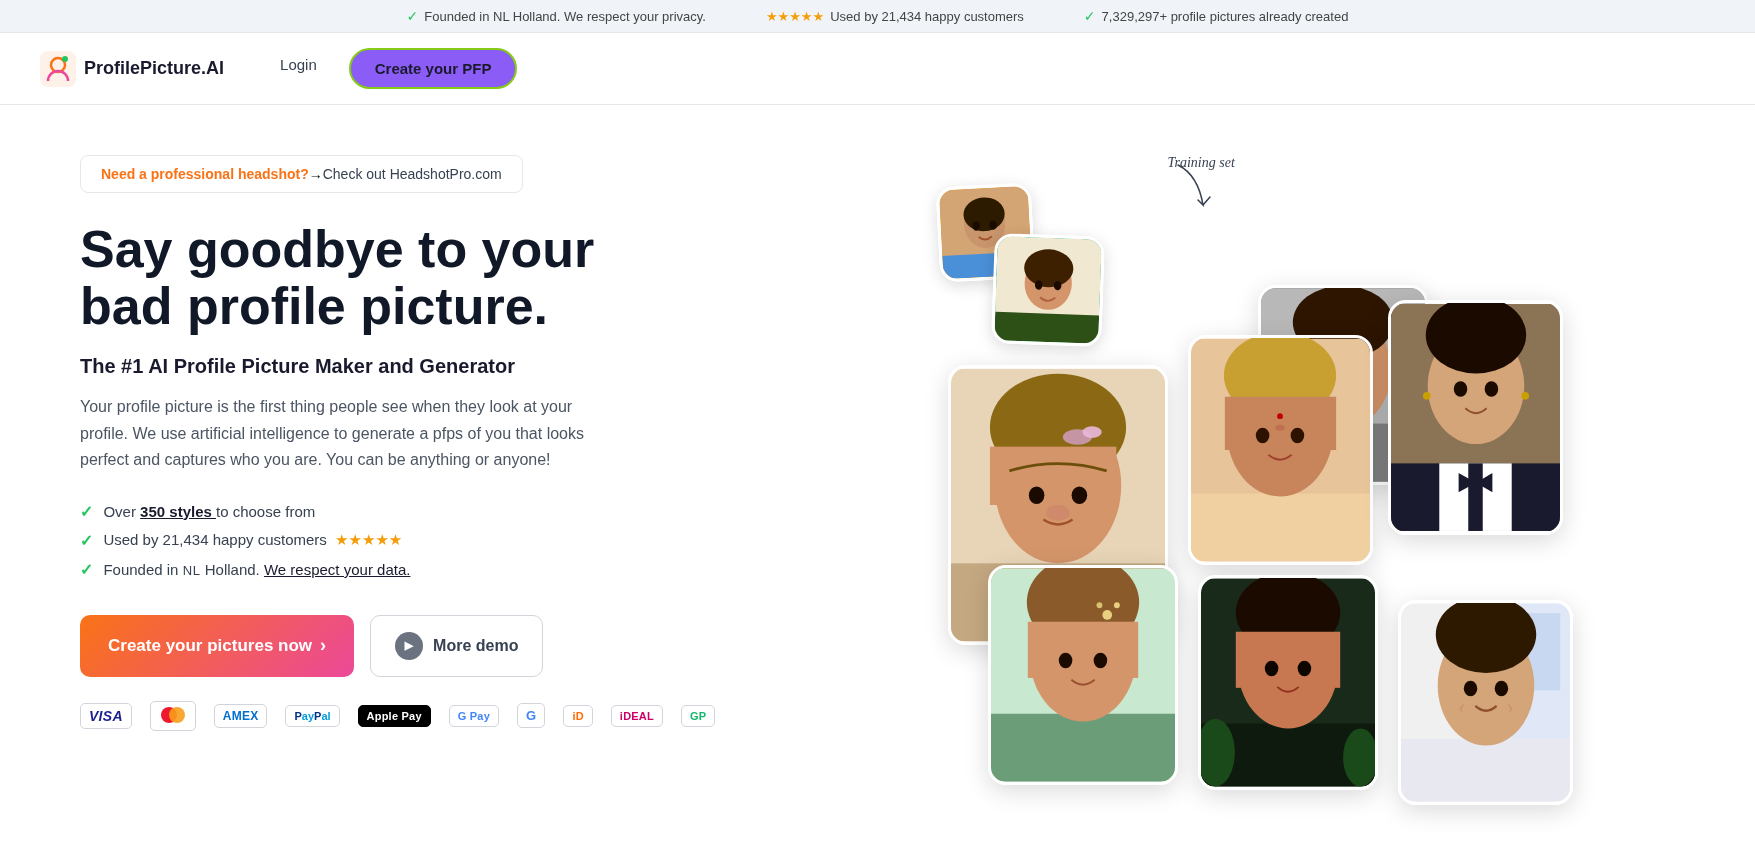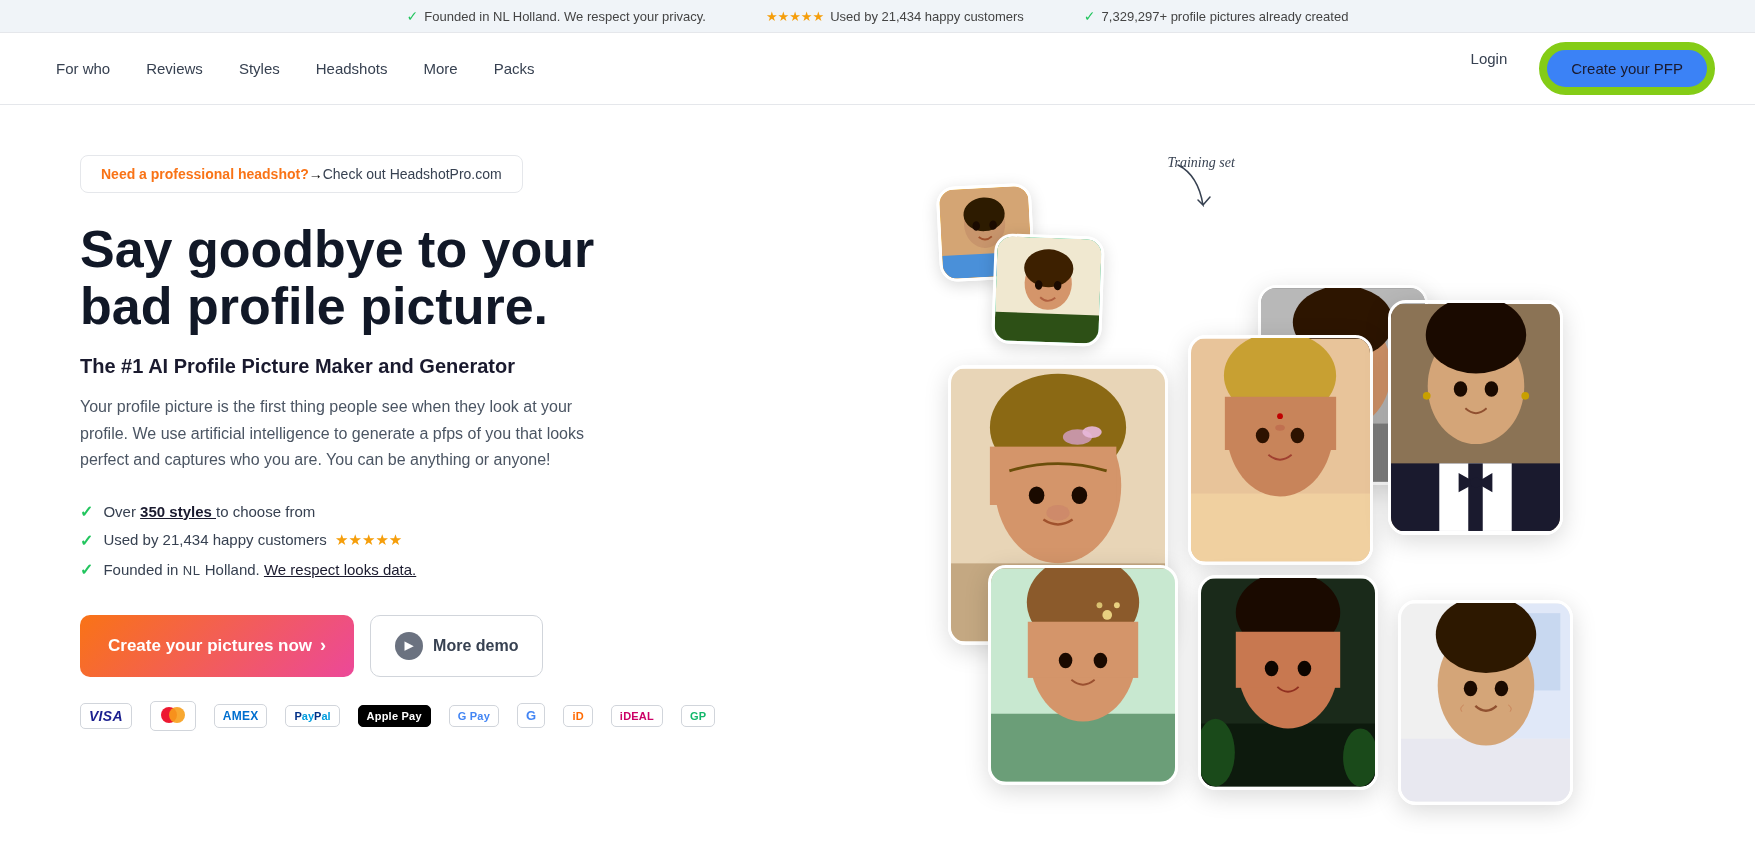--- a/index.html
+++ b/index.html
@@ -68,26 +68,26 @@
     }
     .login-btn {
       font-size: 15px;
       color: #374151;
       cursor: pointer;
       padding: 8px 16px;
       font-weight: 500;
     }
     .cta-nav-btn {
       padding: 10px 24px;
-      border: 8px solid #84cc16;
+      border: 2px solid #84cc16;
       border-radius: 50px;
       font-size: 15px;
-      font-weight: 400;
+      font-weight: 700;
       cursor: pointer;
-      background: #3b82f6;
+      background: #8b5cf6;
       color: #1a1a2e;
     }
 
     
     .main {
       display: flex;
       padding: 40px 80px 60px 80px;
       min-height: calc(100vh - 110px);
       gap: 40px;
     }
@@ -311,28 +311,29 @@
     <span class="stars">★★★★★</span>
     <span>Used by 21,434 happy customers</span>
   </div>
   <div class="item">
     <span class="check">✓</span>
     <span>7,329,297+ profile pictures already created</span>
   </div>
 </div>
 
 <nav>
-  <div class="nav-links">
-    <div class="nav-link">For who</div>
-    <div class="nav-link">Reviews</div>
-    <div class="nav-link">Styles</div>
-    <div class="nav-link">Headshots</div>
-    <div class="nav-link">More</div>
-    <div class="nav-link">Packs</div>
-  </div>
+  <a class="logo" href="#">
+    <svg class="logo-icon" viewBox="0 0 36 36" fill="none">
+      <rect width="36" height="36" rx="8" fill="#f97316" opacity="0.1"></rect>
+      <circle cx="18" cy="14" r="7" fill="none" stroke="#f97316" stroke-width="2.5"></circle>
+      <path d="M8 30c0-5.5 4.5-10 10-10s10 4.5 10 10" fill="none" stroke="#ec4899" stroke-width="2.5"></path>
+      <circle cx="25" cy="8" r="3" fill="#22c55e"></circle>
+    </svg>
+    <span class="logo-text">ProfilePicture.AI</span>
+  </a>
   <div class="nav-actions">
     <div class="login-btn">Login</div>
     <button class="cta-nav-btn">Create your PFP</button>
   </div>
 </nav>
 
 <div class="main">
 
   <div class="left-content">
 
@@ -355,21 +356,21 @@
       <li class="feature-item">
         <span class="feature-check">✓</span>
         <span>Over <a class="feature-link">350 styles </a>to choose from</span>
       </li>
       <li class="feature-item">
         <span class="feature-check">✓</span>
         <span>Used by 21,434 happy customers <span class="feature-stars">★★★★★</span></span>
       </li>
       <li class="feature-item">
         <span class="feature-check">✓</span>
-        <span>Founded in <span class="feature-nl">NL</span> Holland. <a class="data-link">We respect looks data.</a></span>
+        <span>Founded in <span class="feature-nl">NL</span> Holland. <a class="data-link">We respect your data.</a></span>
       </li>
     </ul>
 
     <div class="cta-buttons">
       <button class="cta-primary">
         <span>Create your pictures now</span>
         <span class="arrow">›</span>
       </button>
       <button class="cta-secondary">
         <div class="play-icon">▶</div>

